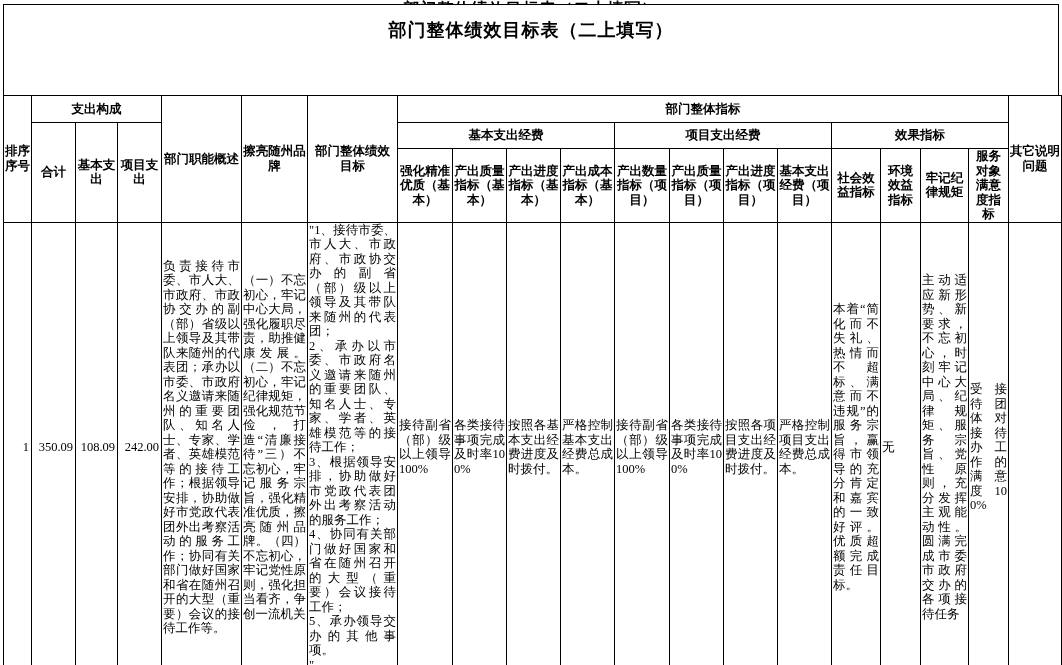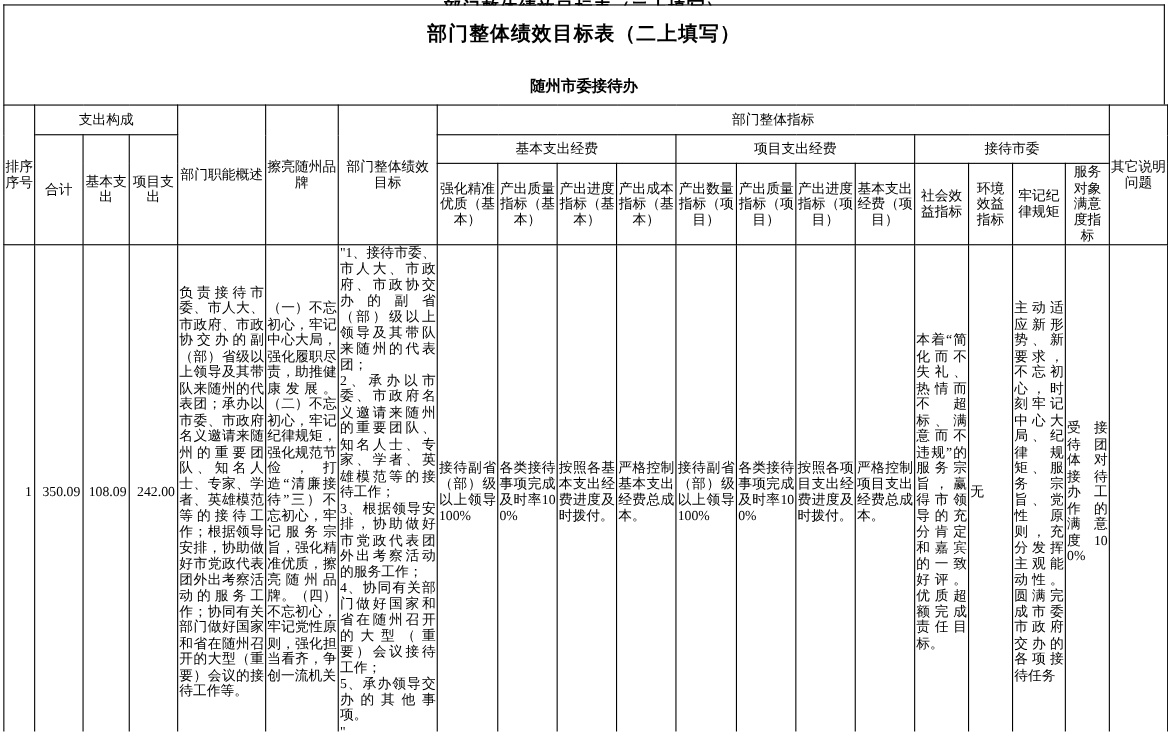--- a/index.html
+++ b/index.html
@@ -21,40 +21,39 @@
   .titlebox {
     height:91px; border:1px solid #000; border-bottom:none; text-align:center;
   }
   .main-title { padding-top:13px; font-size:18px; font-weight:bold; letter-spacing:1px; }
   .sub-title  { margin-top:28px; font-size:14px; font-weight:bold; }
   table { width:1056px; border-collapse:collapse; table-layout:fixed; }
   th, td {
     border:1px solid #000; font-size:12.5px; line-height:1.16;
     padding:0 1px; vertical-align:middle; overflow:hidden; word-break:break-all;
   }
-  th { font-weight:normal; text-align:center; }
+  th { font-weight:bold; text-align:center; }
   td.txt { text-align:justify; text-justify:inter-character; }
   td.num { text-align:right; padding-right:2px; }
   td.pre { white-space:pre-wrap; }
   tr.hr1 { height:27px; }
   tr.hr2 { height:26px; }
   tr.hr3 { height:62px; }
   tr.data { height:450px; }
 </style>
 </head>
 <body>
 
 <div class="clip-top">
   <span>部门整体绩效目标表（二上填写）</span>
 </div>
 
 <div class="sheet">
   <div class="titlebox">
     <div class="main-title">部门整体绩效目标表（二上填写）</div>
-    <div class="sub-title">随州市委接待办</div>
   </div>
 
   <table>
     <colgroup>
       <col style="width:28px">
         <col style="width:44px">
         <col style="width:42px">
         <col style="width:44px">
       <col style="width:80px">
         <col style="width:66px">
@@ -82,21 +81,21 @@
         <th rowspan="3">部门整体绩效目标</th>
         <th colspan="12">部门整体指标</th>
         <th rowspan="3">其它说明问题</th>
       </tr>
       <tr class="hr2">
         <th rowspan="2">合计</th>
         <th rowspan="2">基本支出</th>
         <th rowspan="2">项目支出</th>
         <th colspan="4">基本支出经费</th>
         <th colspan="4">项目支出经费</th>
-        <th colspan="4">接待市委</th>
+        <th colspan="4">效果指标</th>
       </tr>
       <tr class="hr3">
         <th>强化精准优质（基本）</th>
         <th>产出质量指标（基本）</th>
         <th>产出进度指标（基本）</th>
         <th>产出成本指标（基本）</th>
         <th>产出数量指标（项目）</th>
         <th>产出质量指标（项目）</th>
         <th>产出进度指标（项目）</th>
         <th>基本支出经费（项目）</th>

